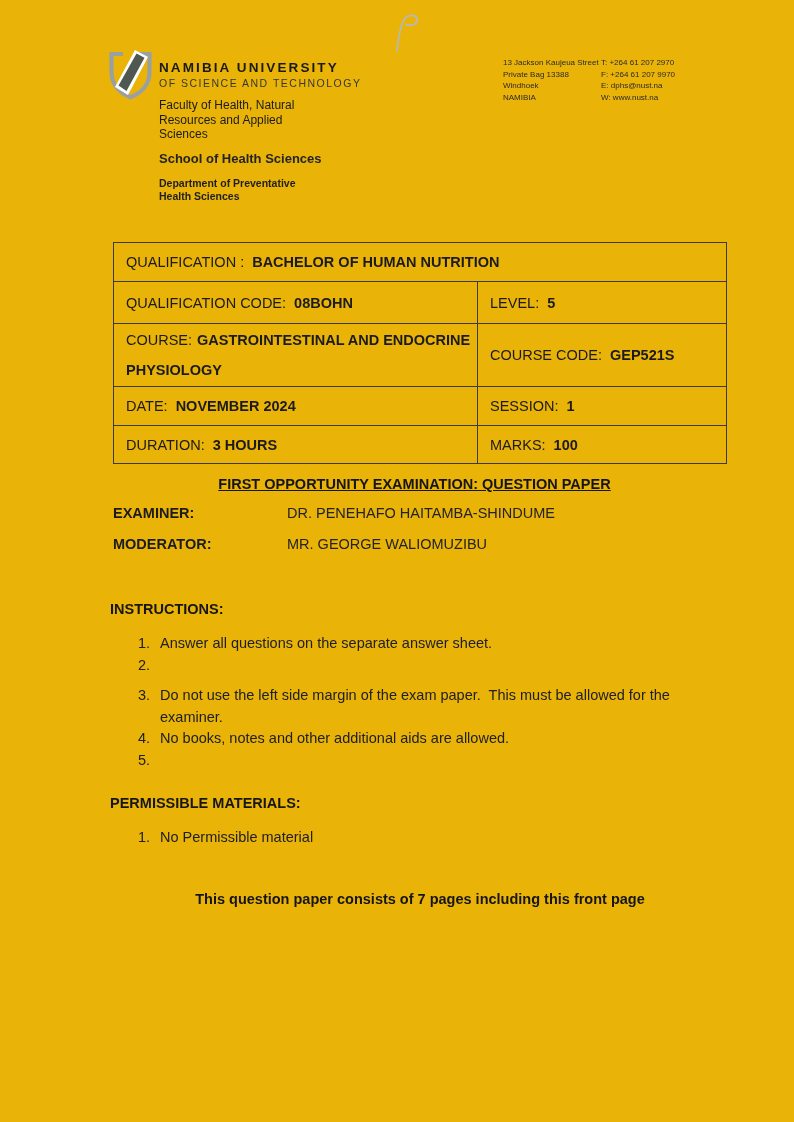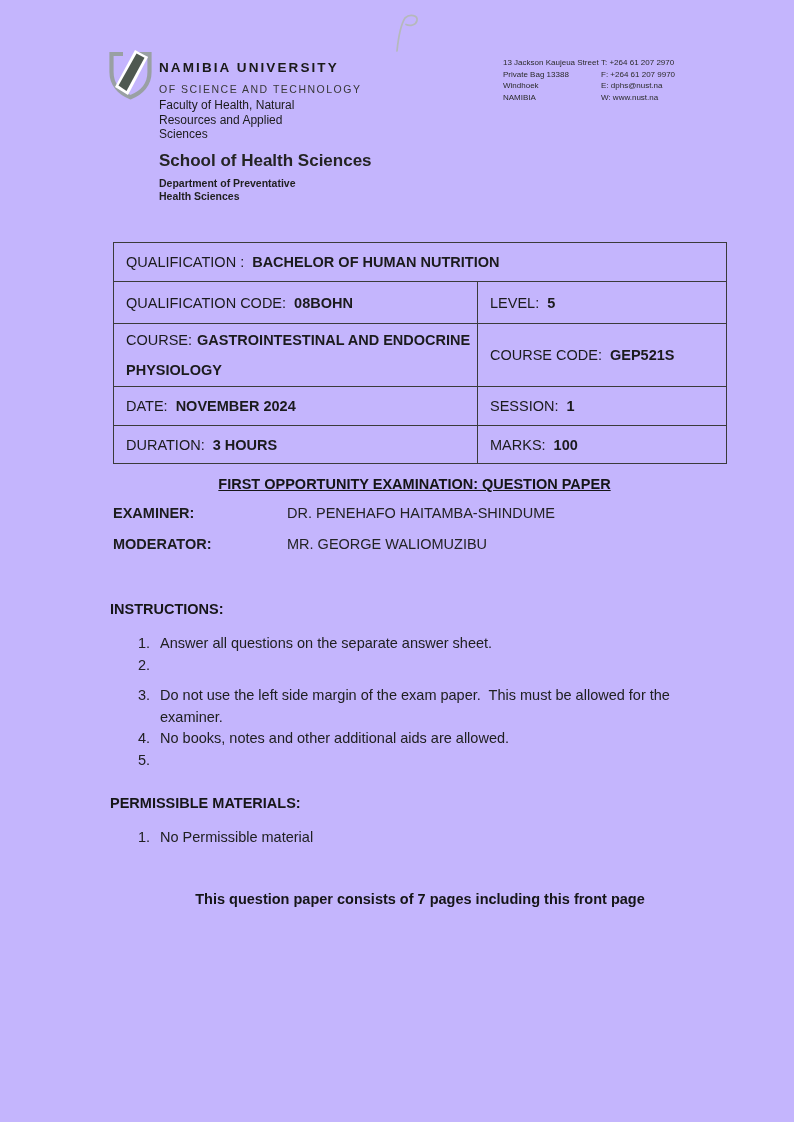--- a/index.html
+++ b/index.html
@@ -1,32 +1,32 @@
 <!DOCTYPE html>
 <html><head>
 <meta charset="utf-8">
 <style>
   html,body { margin:0; padding:0; background:#e8e8e8; }
   .page {
     position:relative; width:794px; height:1122px; margin:0 auto;
-    background:#c4b5fd; overflow:hidden;
+    background:#eab308; overflow:hidden;
     font-family:"Liberation Sans", sans-serif; color:#1c1c1e;
   }
 
   
   .pencil { position:absolute; left:386px; top:13px; }
 
   
   .logo-shield { position:absolute; left:107px; top:50px; }
   .logo-text  { position:absolute; left:159px; top:60px; }
   .logo-line1 { font-size:13.5px; font-weight:bold; letter-spacing:2.1px; color:#1a1a1a; }
-  .logo-line2 { font-size:10.5px; letter-spacing:1.5px; color:#373737; margin-top:8px; }
+  .logo-line2 { font-size:10.5px; letter-spacing:1.5px; color:#373737; margin-top:2px; }
 
   .faculty    { position:absolute; left:159px; top:98px;  width:142px; font-size:12px; font-weight:normal; line-height:14.5px; color:#1b1b1b; }
-  .school     { position:absolute; left:159px; top:151px; font-size:17px; font-weight:bold; color:#242424; }
+  .school     { position:absolute; left:159px; top:151px; font-size:13px; font-weight:bold; color:#242424; }
   .department { position:absolute; left:159px; top:177px; width:150px; font-size:10.5px; font-weight:bold; line-height:12.5px; color:#1f1f1f; white-space:pre-line; }
 
   
   .addr-col    { position:absolute; top:57px; font-size:8px; line-height:11.5px; color:#2a2a2a; }
   .addr-left   { left:503px; }
   .addr-right  { left:601px; }
 
   
   .info-table { position:absolute; left:113px; top:242px; border-collapse:collapse; }
   .info-table td {

